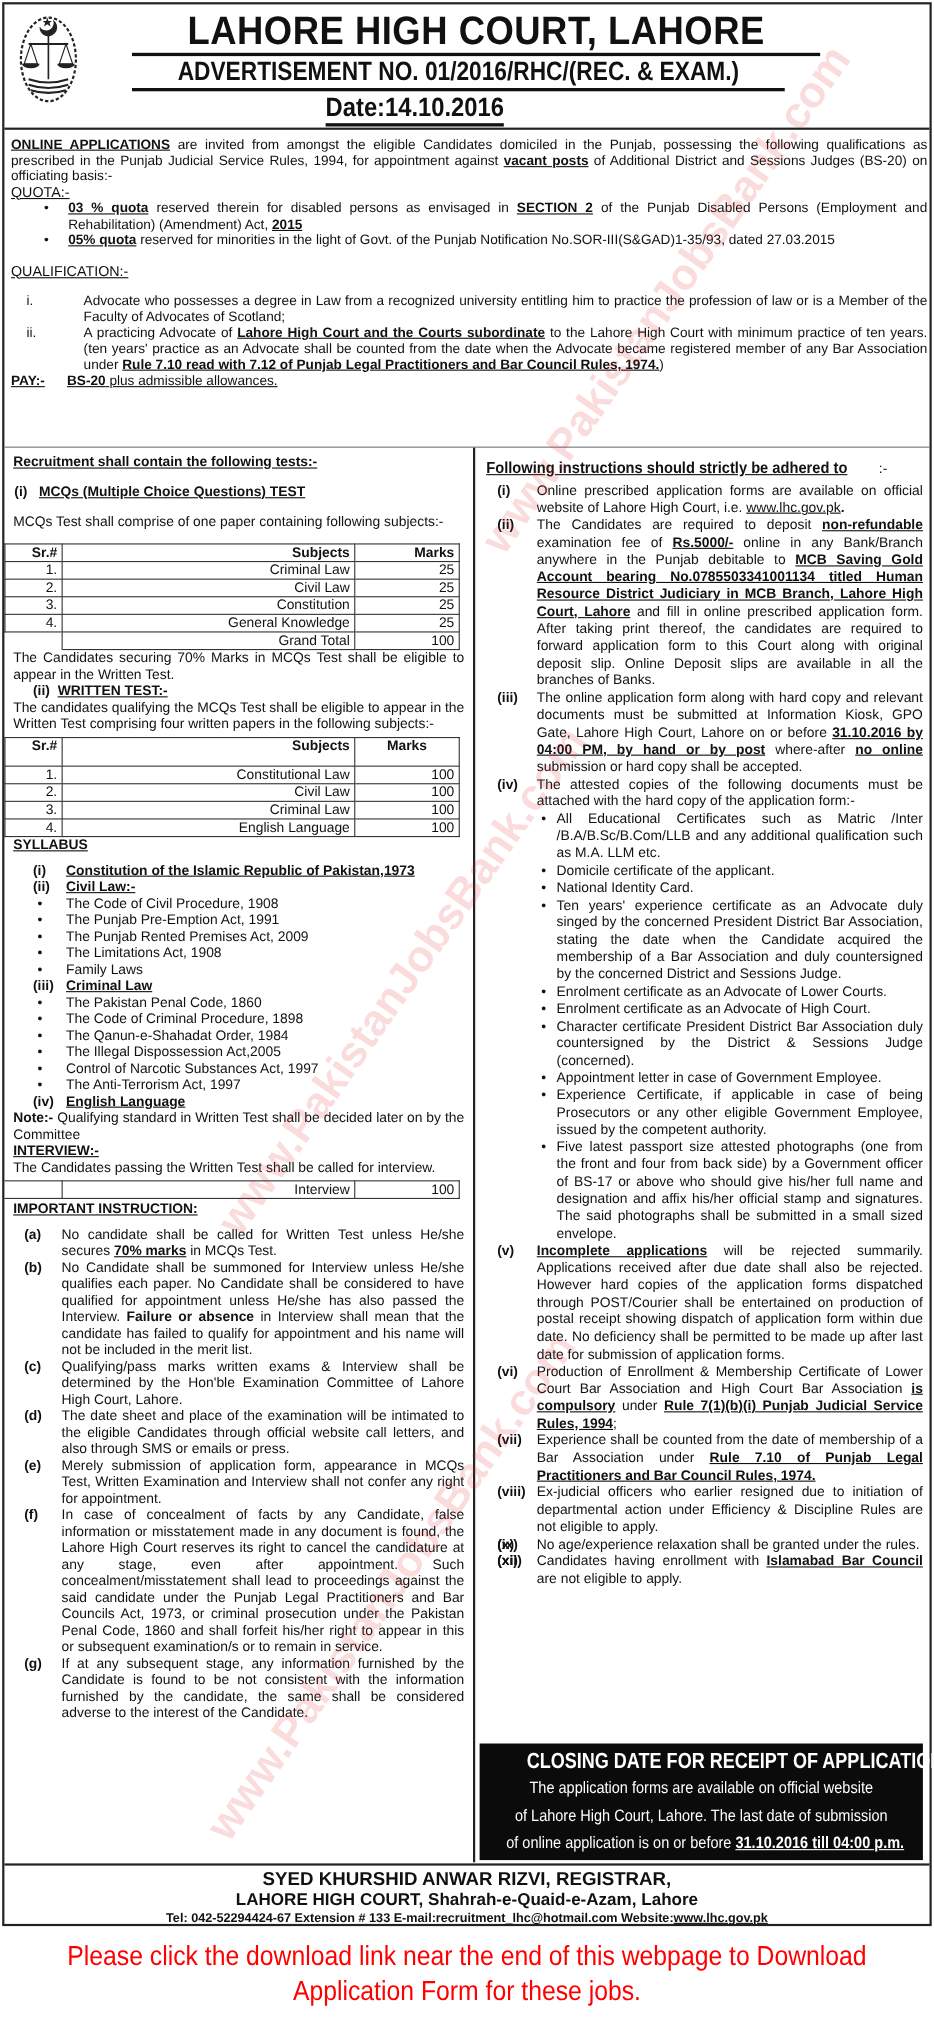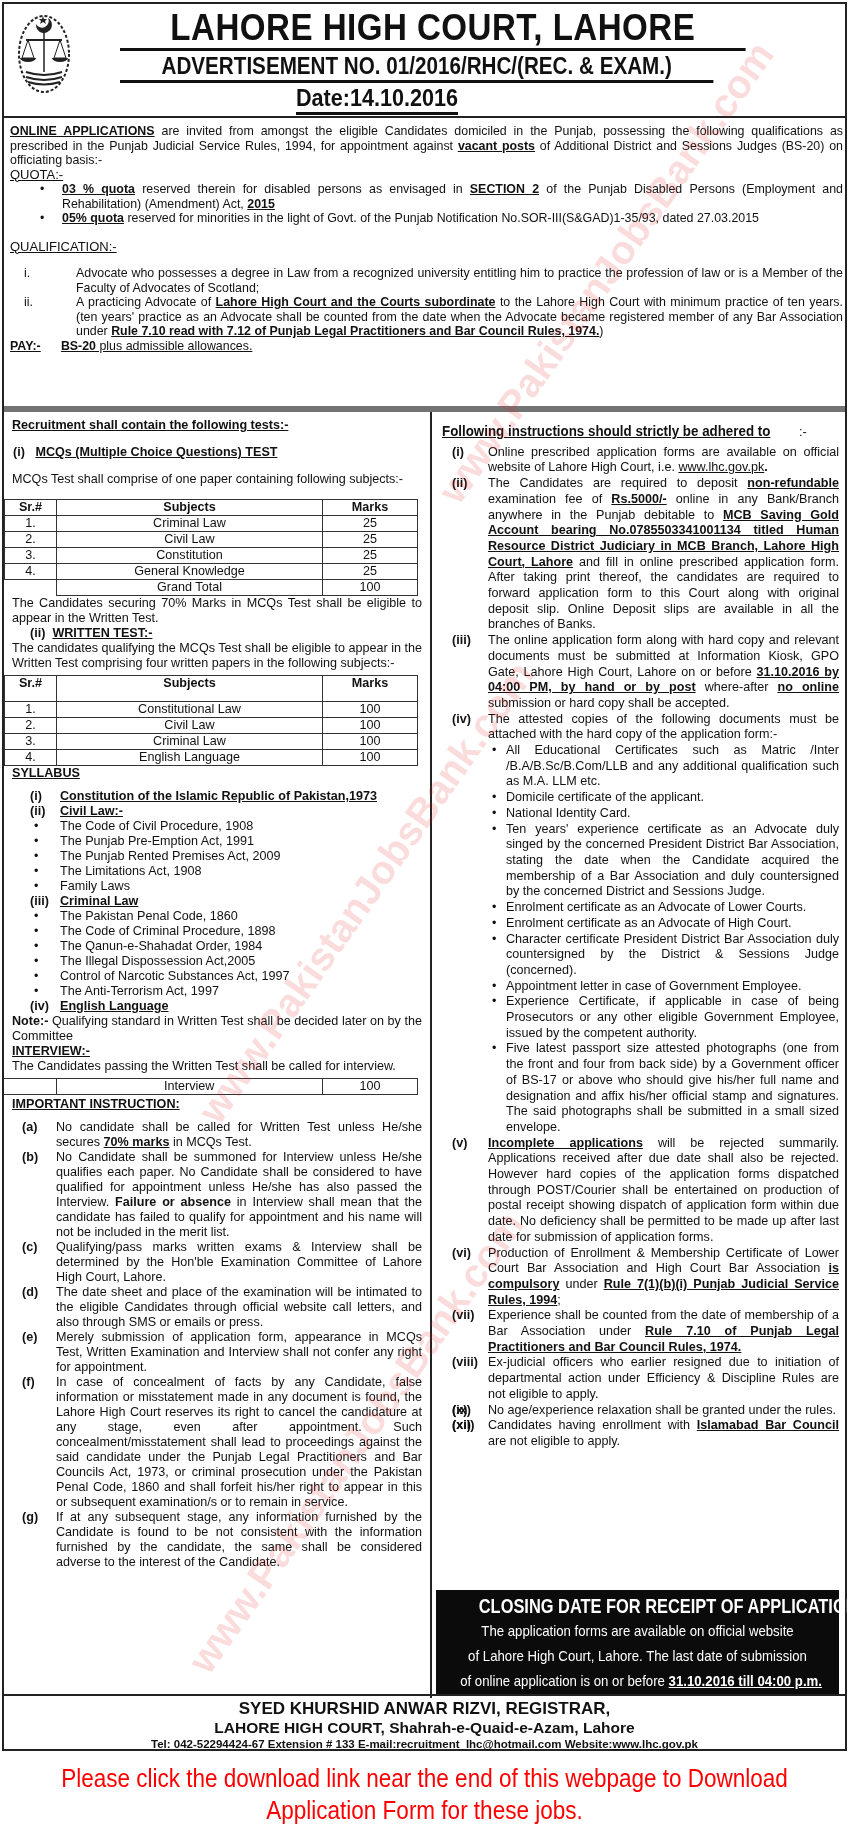--- a/index.html
+++ b/index.html
@@ -31,29 +31,29 @@
   ul.dots { list-style: none; padding-left: 30px; }
   ul.dots li { position: relative; padding-left: 22px; }
   ul.dots li::before { content: "\2022"; position: absolute; left: 0; top: 0; }
   ol.roman { list-style: none; padding-left: 14px; margin-top: 12px; }
   ol.roman li { position: relative; padding-left: 52px; }
   ol.roman li .num { position: absolute; left: 0; top: 0; width: 40px; }
   .agepay { margin-top: 10px; }
   .agepay .lbl { display: inline-block; width: 32px; }
 
   
-  .colwrap { position: absolute; left: 0; top: 402px; width: 841px; height: 1286px; border-top: 6px solid #737373; }
+  .colwrap { position: absolute; left: 0; top: 402px; width: 841px; height: 1286px; border-top: 1px solid #737373; }
   .left { position: absolute; left: 0; top: 0; width: 428px; height: 1286px; border-right: 2px solid #222; padding: 6px 8px 0 8px;
           font-size: 12.6px; line-height: 15px; }
   .right { position: absolute; left: 430px; top: 0; width: 411px; height: 1286px; padding: 6px 6px 0 8px; font-size: 12.6px; line-height: 15.7px; }
   .just { text-align: justify; }
   .rh { font-family: "Liberation Sans", sans-serif; font-weight: bold; font-size: 14.5px; text-decoration: underline; transform: scaleX(0.92); transform-origin: left; display:inline-block; margin-top: 6px; }
 
   table.marks { width: 414px; border-collapse: collapse; margin: 4px 0 0 -8px; font-size: 12.6px; }
-  table.marks td, table.marks th { border: 1px solid #333; padding: 0 4px; text-align: center; height: 15px; }
+  table.marks td, table.marks th { border: 1px solid #333; padding: 0 4px; text-align: right; height: 15px; }
   table.marks th { font-weight: bold; }
   table.marks td:first-child, table.marks th:first-child { width: 52px; }
   table.marks td:last-child, table.marks th:last-child { width: 95px; }
   table.marks tr.total td:first-child { border-left: none; border-bottom: none; }
 
   .syl { padding-left: 18px; margin-top: 8px; }
   .syl .sh { font-weight: bold; }
   .syl .sh .n { display: inline-block; width: 30px; }
   .syl ul { list-style: none; padding-left: 4px; }
   .syl ul li { position: relative; padding-left: 26px; }

